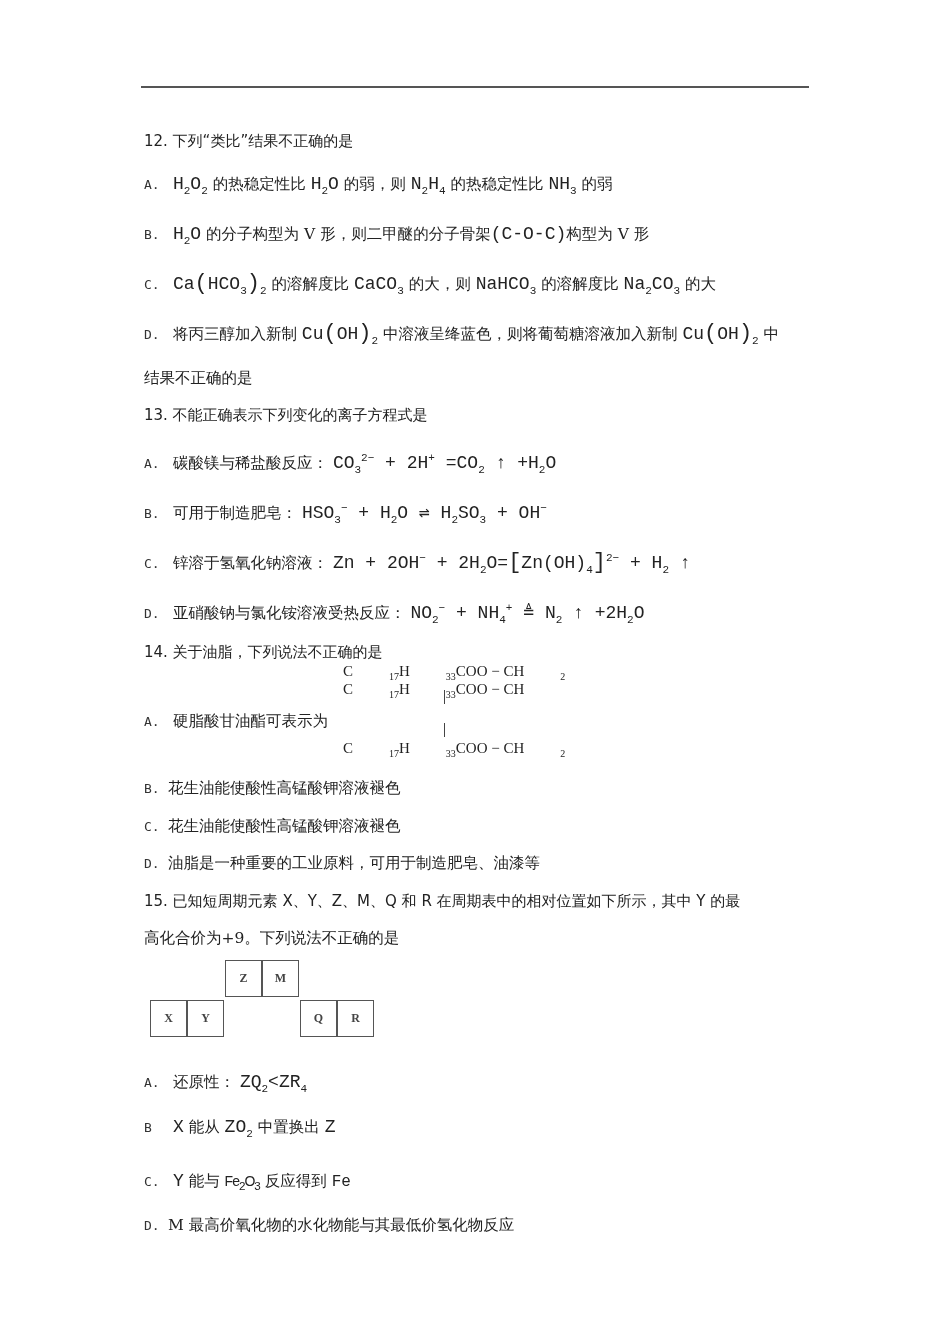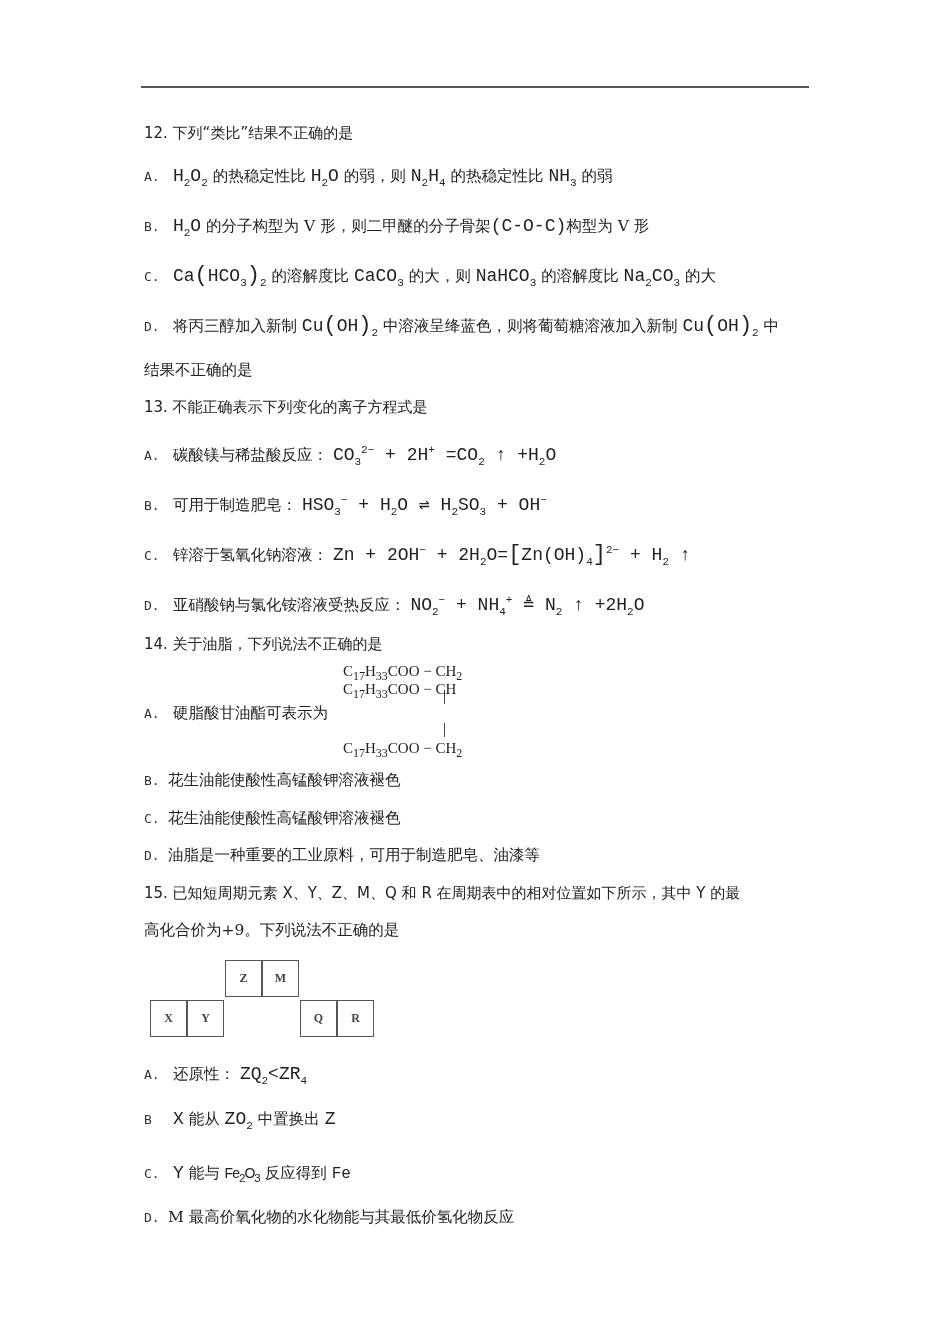--- a/index.html
+++ b/index.html
@@ -1,26 +1,26 @@
 <!DOCTYPE html>
 <html><head>
 <meta charset="utf-8">
 <style>
   html, body { margin: 0; padding: 0; background: #ffffff; }
   body { width: 950px; height: 1344px; position: relative; overflow: hidden;
          font-family: "DejaVu Serif", "Liberation Serif", serif; color: #222; }
   .rule { position: absolute; left: 141px; top: 86px; width: 668px; height: 2px; background: #555; }
-  .line { position: absolute; left: 144px; white-space: nowrap; font-size: 15.5px; line-height: 24px; }
+  .line { position: absolute; left: 144px; white-space: nowrap; font-size: 15.5px; line-height: 24px; margin-top: 8px; }
   .q { font-family: "DejaVu Sans", "Liberation Sans", sans-serif; font-size: 15px; }
   .lbl { font-family: "DejaVu Sans Mono", "Liberation Mono", monospace; font-size: 13px; color: #333; display: inline-block; width: 24px; }
   .f { font-family: Liberation Mono, monospace; font-size: 18px; }
   .f sub, .f sup { font-size: 11px; }
   .big { font-size: 22px; }
   .struct { position: absolute; left: 343px; font-family: "Liberation Serif", serif; font-size: 15px; white-space: nowrap; }
-  .struct sub { font-size: 12px; }
+  .struct sub { font-size: 10px; margin-left: 36px; }
   .vbar { position: absolute; left: 444px; width: 1px; height: 14px; background: #444; }
   .ptable { position: absolute; left: 150px; top: 960px; width: 230px; height: 80px; }
   .cell { position: absolute; width: 37px; height: 37px; border: 1.5px solid #555; box-sizing: border-box;
           display: flex; align-items: center; justify-content: center;
           font-family: "Liberation Serif", serif; font-size: 12px; font-weight: bold; color: #444; }
   .sans { font-family: "Liberation Sans", sans-serif; font-size: 14px; letter-spacing: -1px; }
 </style>
 </head>
 <body>
 

